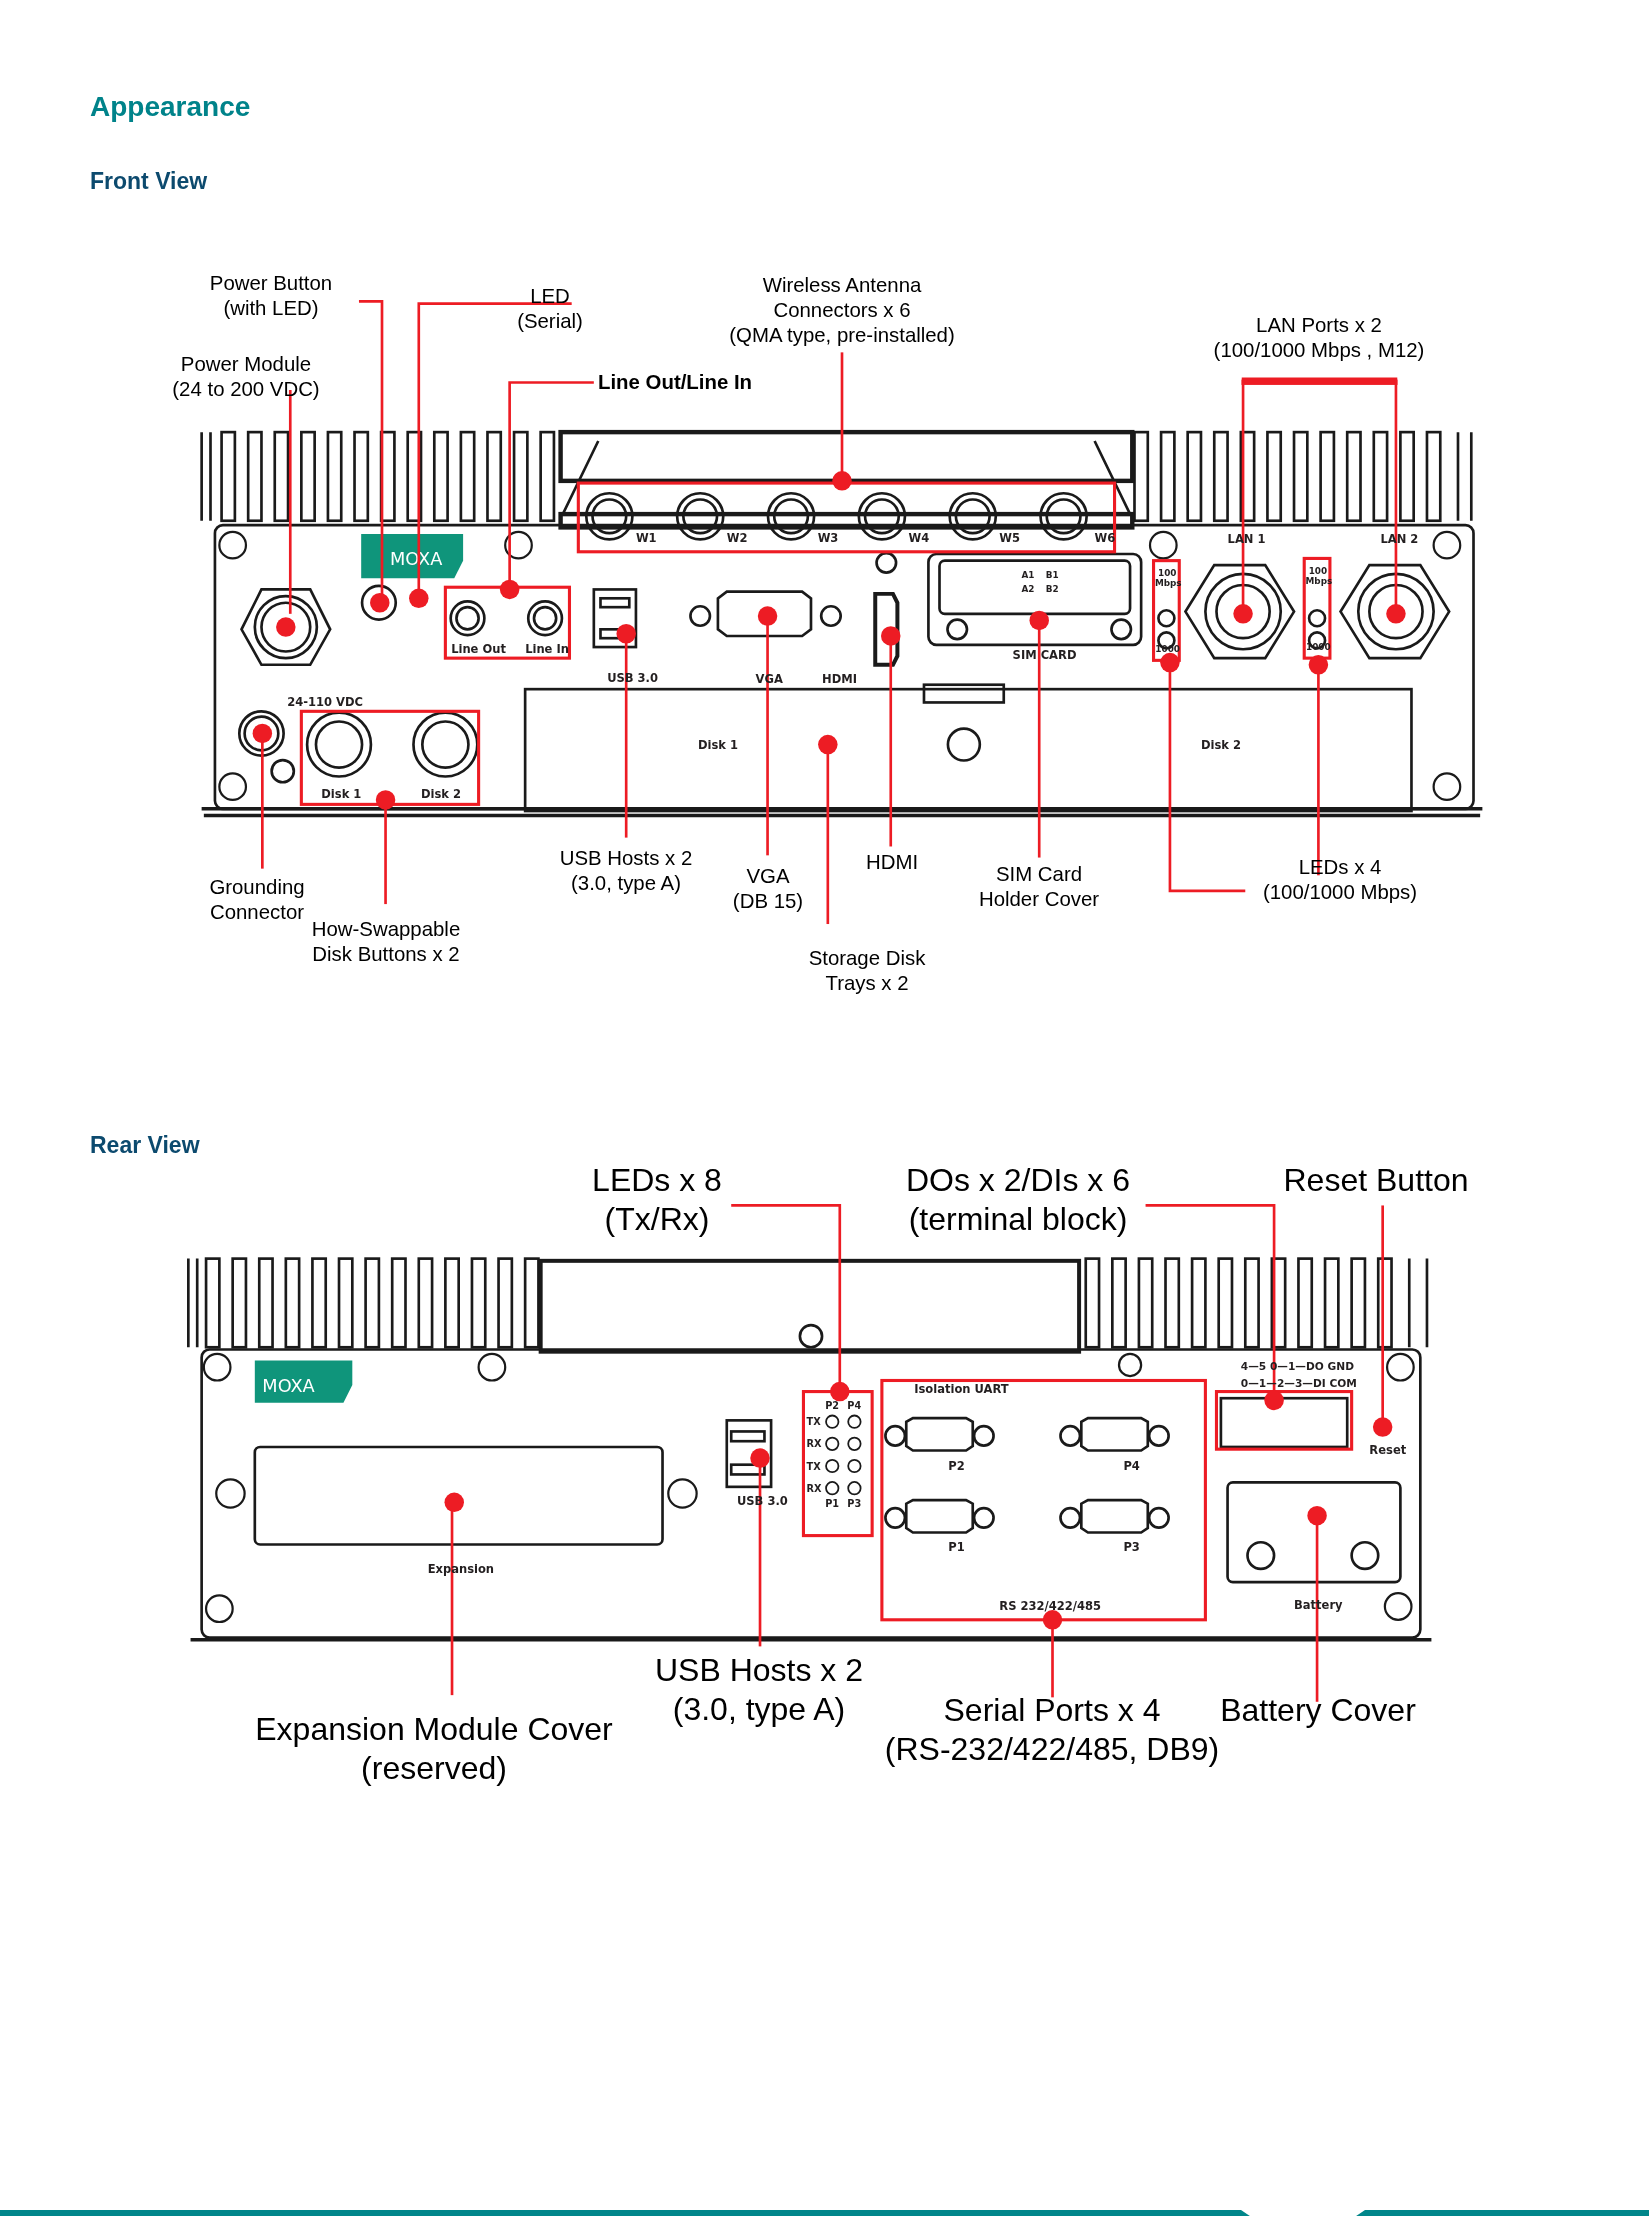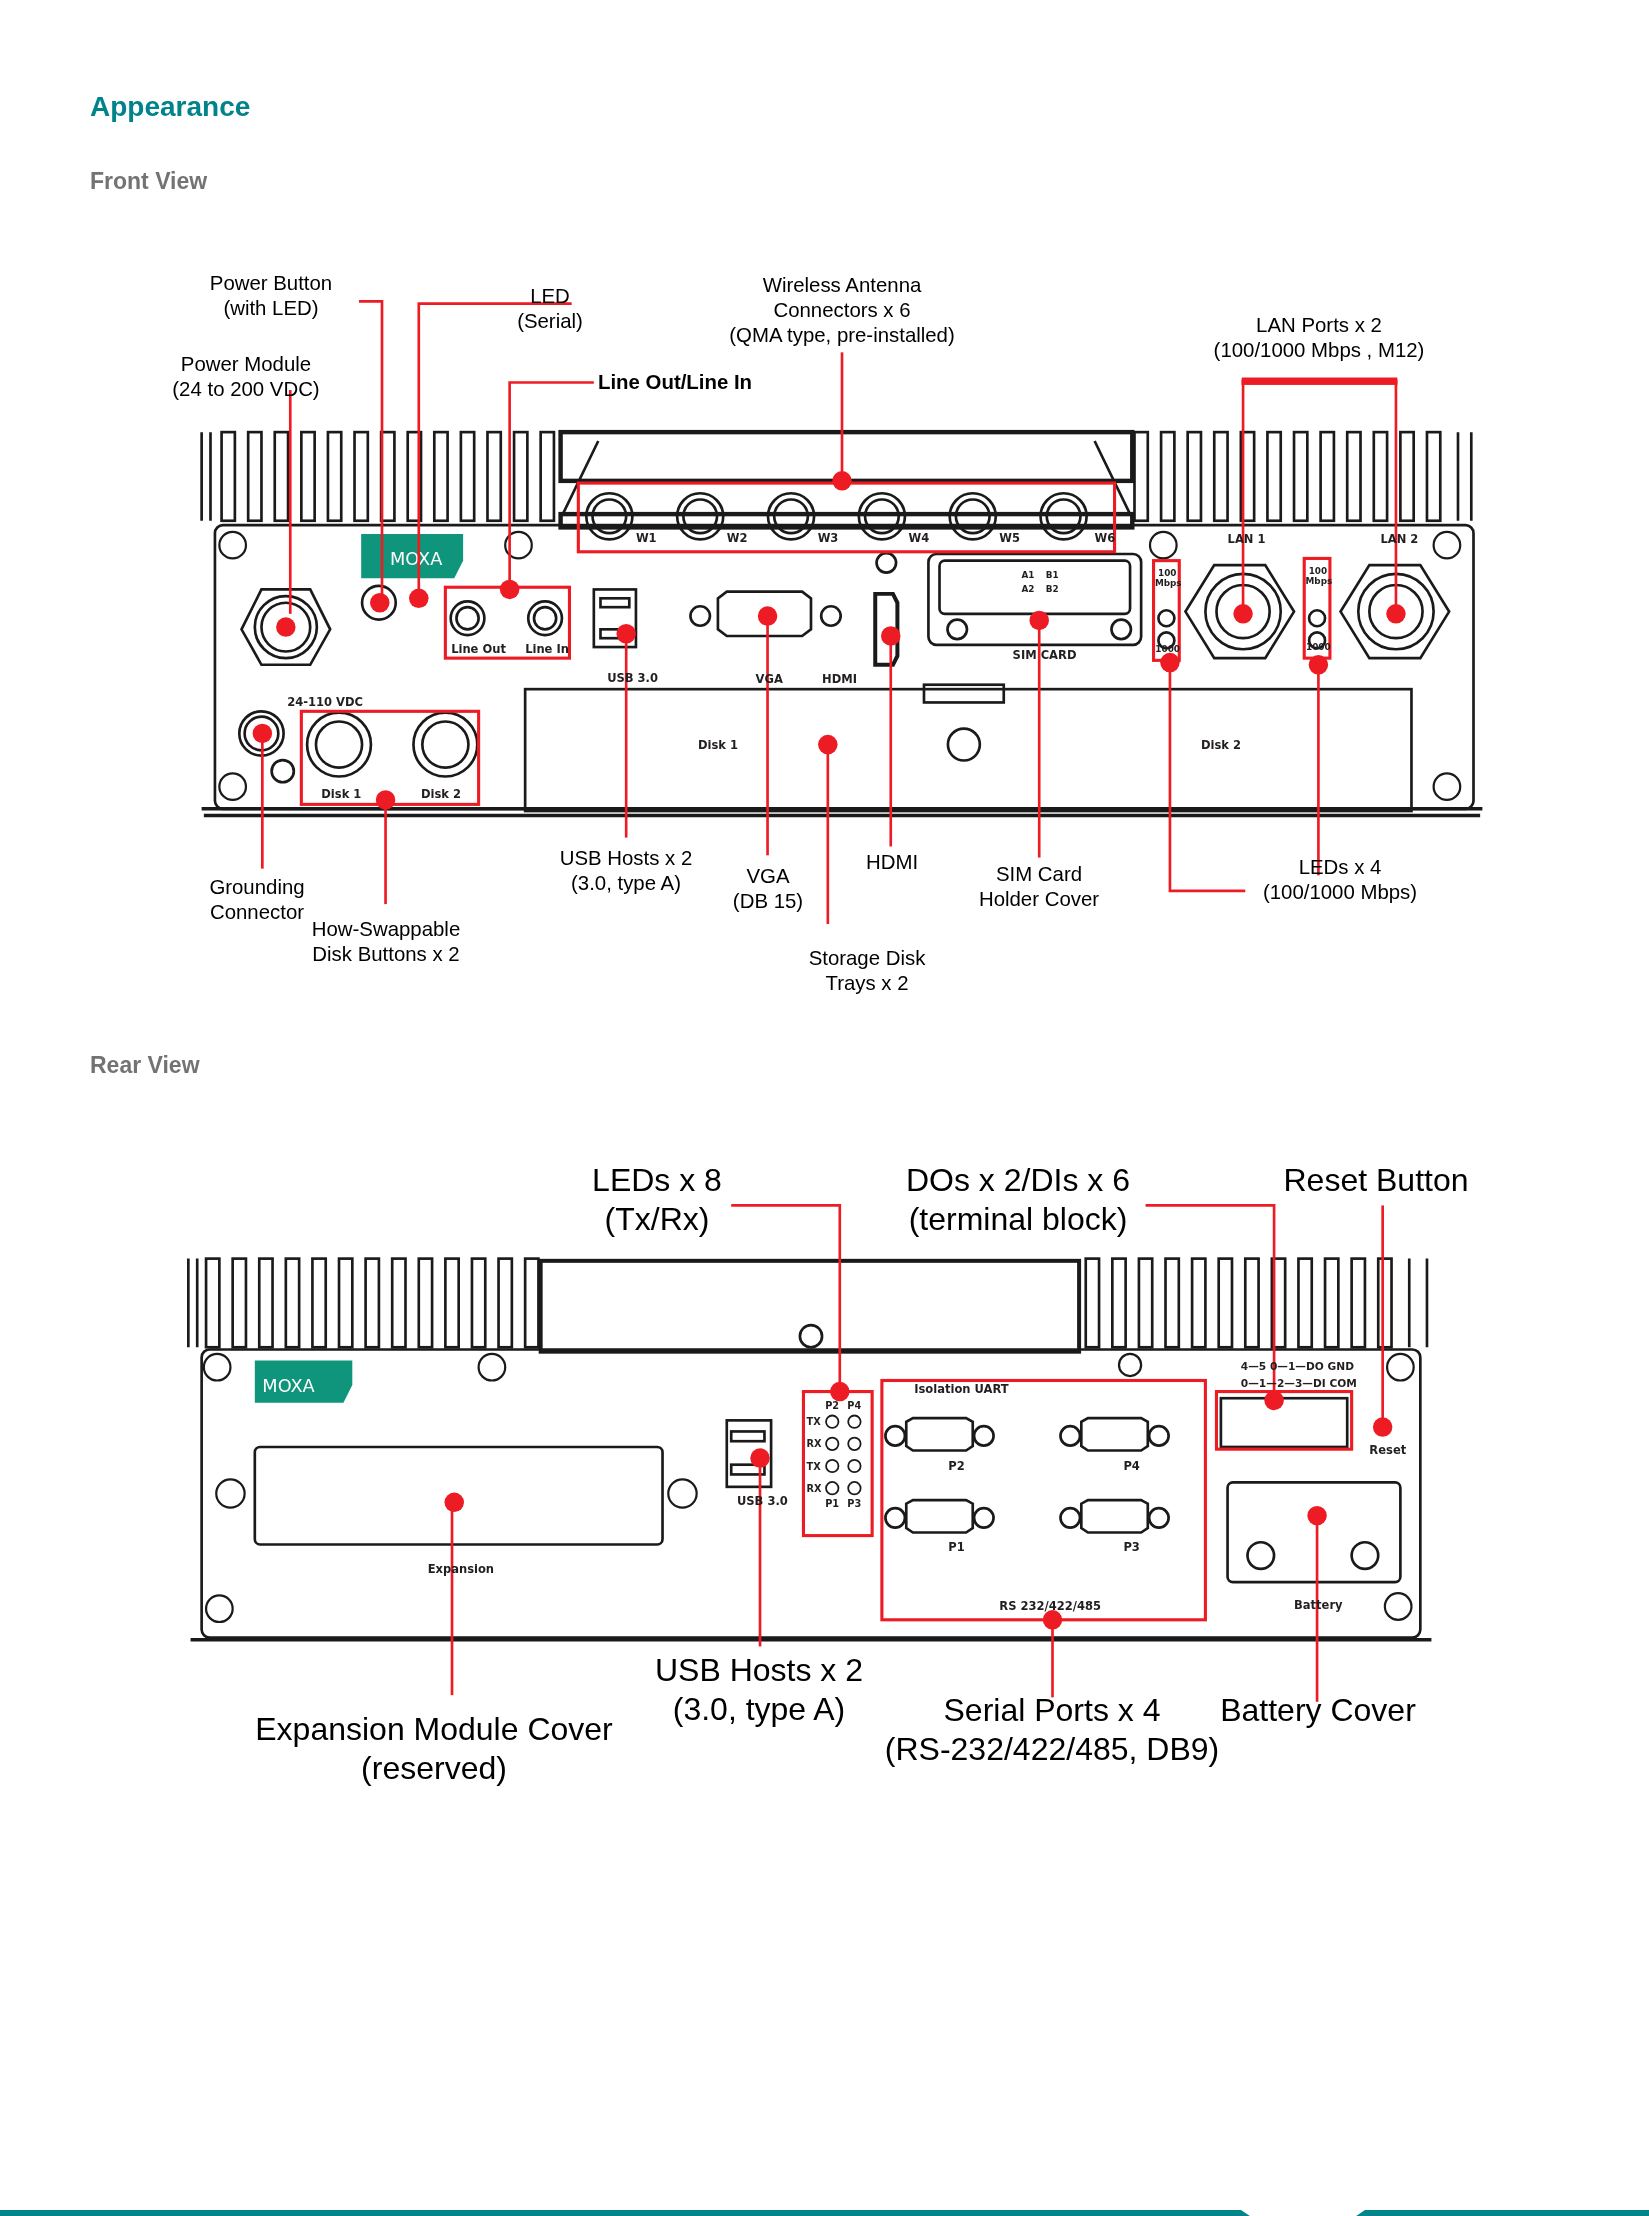--- a/index.html
+++ b/index.html
@@ -1,36 +1,36 @@
 <!DOCTYPE html>
 <html style="font-size:7px"><head>
 <meta charset="utf-8">
 <style>
   html, body { margin:0; padding:0; background:#ffffff; }
   body { width:1649px; height:2332px; position:relative; overflow:hidden;
          font-family:"Liberation Sans", sans-serif; color:#000; }
   .abs { position:absolute; }
   .title { left:90px; top:91px; font-size:28px; font-weight:bold; color:#00838a; }
-  .subtitle { left:90px; font-size:23px; font-weight:bold; color:#737373; }
+  .subtitle { left:90px; font-size:23px; font-weight:bold; color:#0c4a6e; }
   .callout { position:absolute; font-size:20.4px; line-height:25px; text-align:center; white-space:nowrap; transform:translateX(-50%); color:#000; }
   .callout.big { font-size:32px; line-height:39px; }
   .callout.left { transform:none; text-align:left; }
   svg { position:absolute; left:0; top:0; }
   .lbl { font-family:"DejaVu Sans", sans-serif; font-weight:bold; fill:#231f20; }
   .footer { left:0; top:2210px; width:1649px; height:123px; background:#00868a; }
   .notch { left:1241px; top:2210px; width:0; height:0;
            border-left:62px solid transparent; border-right:62px solid transparent;
            border-top:42px solid #ffffff; }
 </style>
 </head>
 <body>
 
 <div class="abs title">Appearance</div>
 <div class="abs subtitle" style="top:168px;">Front View</div>
-<div class="abs subtitle" style="top:1052px;">Rear View</div>
+<div class="abs subtitle" style="top:1132px;">Rear View</div>
 
 <svg width="1649" height="2332" viewBox="0 0 3721 5262">
   <g fill="none" stroke="#1a1a1a" stroke-width="6">
 
     <g>
       <path d="M455 975 v200 M475 975 v200"></path>
       <rect x="500" y="975" width="30" height="200"></rect>
         <rect x="560" y="975" width="30" height="200"></rect>
       <rect x="620" y="975" width="30" height="200"></rect>
         <rect x="680" y="975" width="30" height="200"></rect>

